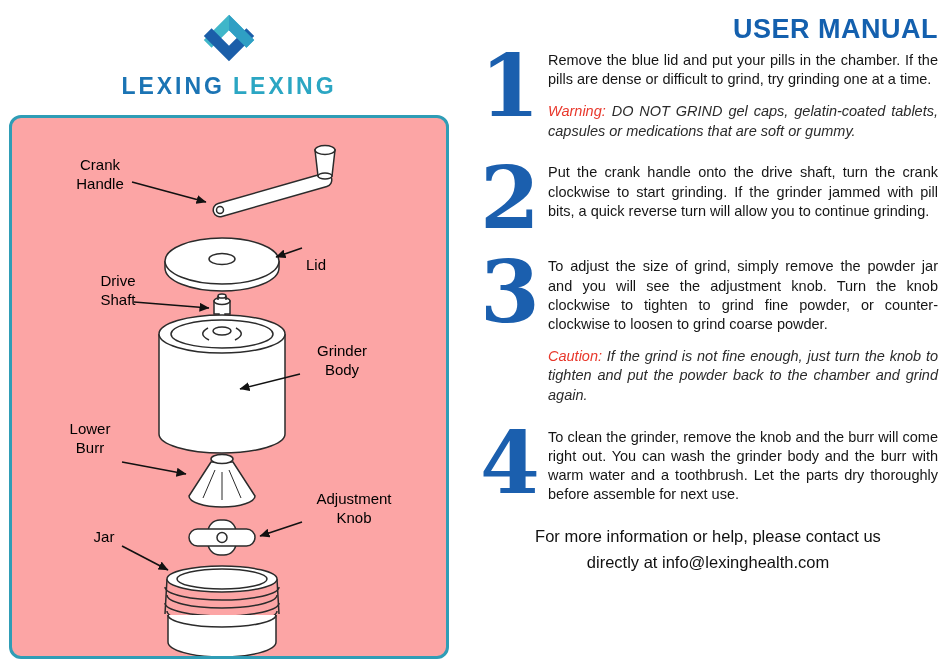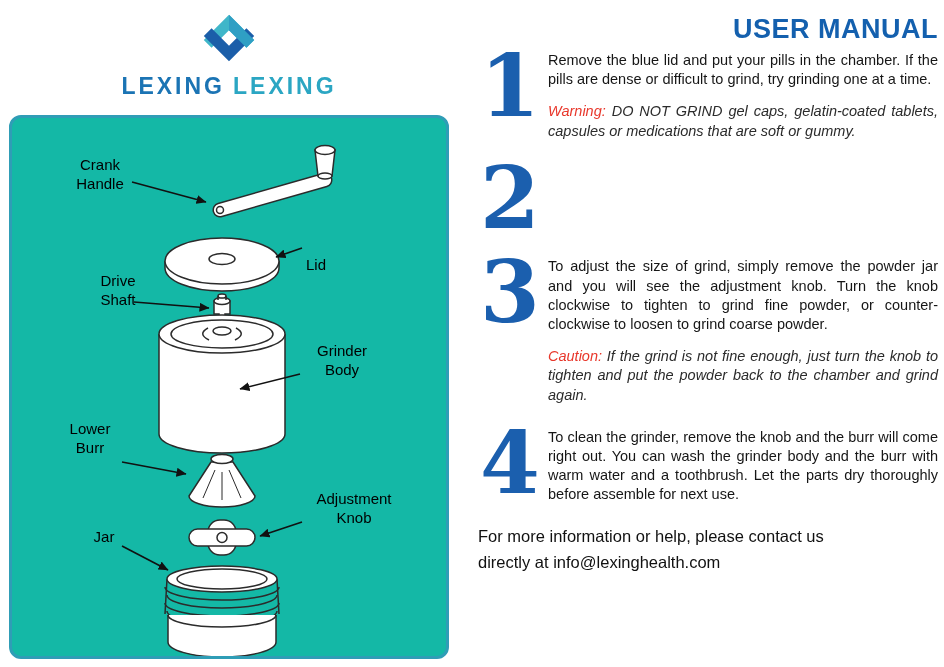--- a/index.html
+++ b/index.html
@@ -17,21 +17,21 @@
   .brand { position:absolute; left:0; top:6px; width:458px; text-align:center; }
   .logo { width:62px; height:64px; display:block; margin:0 auto 3px auto; }
   .brand-text { font-size:23px; font-weight:bold; letter-spacing:3px; white-space:nowrap; }
   .brand-lexing { color:#1b74b4; }
   .brand-health { color:#2ba6c3; margin-left:8px; }
 
   .diagram-box {
     position:absolute; left:9px; top:115px;
     width:440px; height:544px;
     border:3px solid #2f9db6; border-radius:12px;
-    background:#14b8a6;
+    background:#fca5a5;
   }
   .diagram-svg { position:absolute; left:0; top:0; width:434px; height:538px; }
   .dlabel {
     position:absolute; font-size:15px; color:#000;
     line-height:1.25; text-align:center;
   }
 
   
   .right-col { position:absolute; left:478px; top:14px; width:460px; }
   .title {
@@ -46,21 +46,21 @@
     font-size:86px; line-height:74px; color:#1b5fae;
     text-align:center;
   }
   .step-body { flex:1; padding-left:6px; padding-top:2px; }
   .step-text { font-size:14.5px; line-height:1.32; text-align:justify; color:#161616; }
   .note {
     margin-top:13px; font-size:14.5px; line-height:1.35;
     font-style:italic; color:#2b2b2b; text-align:justify;
   }
   .note-label { color:#e8372b; }
-  .footer { text-align:left; font-size:16.5px; line-height:1.55; color:#111; margin-top:16px; }
+  .footer { text-align:center; font-size:16.5px; line-height:1.55; color:#111; margin-top:16px; }
 </style>
 </head>
 <body>
 
 <div class="page">
 
   <div class="brand">
     <svg class="logo" viewBox="0 0 64 64" aria-hidden="true">
       <path d="M 6 34 L 32 8 L 58 34 L 50 42 L 32 24 L 14 42 Z" fill="#3fb6c9"></path>
       <path d="M 58 30 L 32 56 L 6 30 L 14 22 L 32 40 L 50 22 Z" fill="#1b5ea9"></path>
@@ -163,20 +163,23 @@
         <p class="step-text">Remove the blue lid and put your pills in the chamber. If the pills are dense or difficult to grind, try grinding one at a time.</p>
         <p class="note">
           <span class="note-label">Warning:</span>
           <span class="note-text">DO NOT GRIND gel caps, gelatin-coated tablets, capsules or medications that are soft or gummy.</span>
         </p>
       </div>
     </div>
 
     <div class="step">
       <div class="step-num">2</div>
+      <div class="step-body">
+        <p class="step-text">Put the crank handle onto the drive shaft, turn the crank clockwise to start grinding. If the grinder jammed with pill bits, a quick reverse turn will allow you to continue grinding.</p>
+      </div>
     </div>
 
     <div class="step">
       <div class="step-num">3</div>
       <div class="step-body">
         <p class="step-text">To adjust the size of grind, simply remove the powder jar and you will see the adjustment knob. Turn the knob clockwise to tighten to grind fine powder, or counter-clockwise to loosen to grind coarse powder.</p>
         <p class="note">
           <span class="note-label">Caution:</span>
           <span class="note-text">If the grind is not fine enough, just turn the knob to tighten and put the powder back to the chamber and grind again.</span>
         </p>

